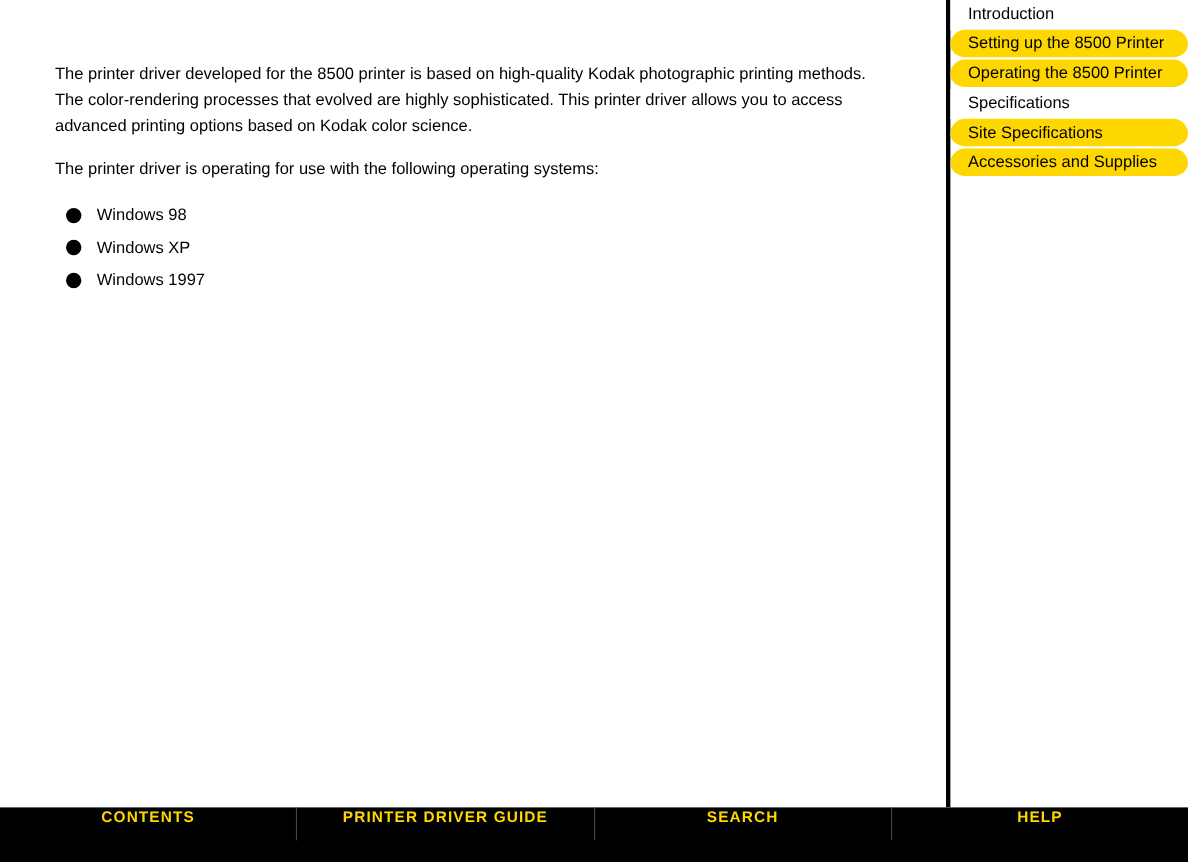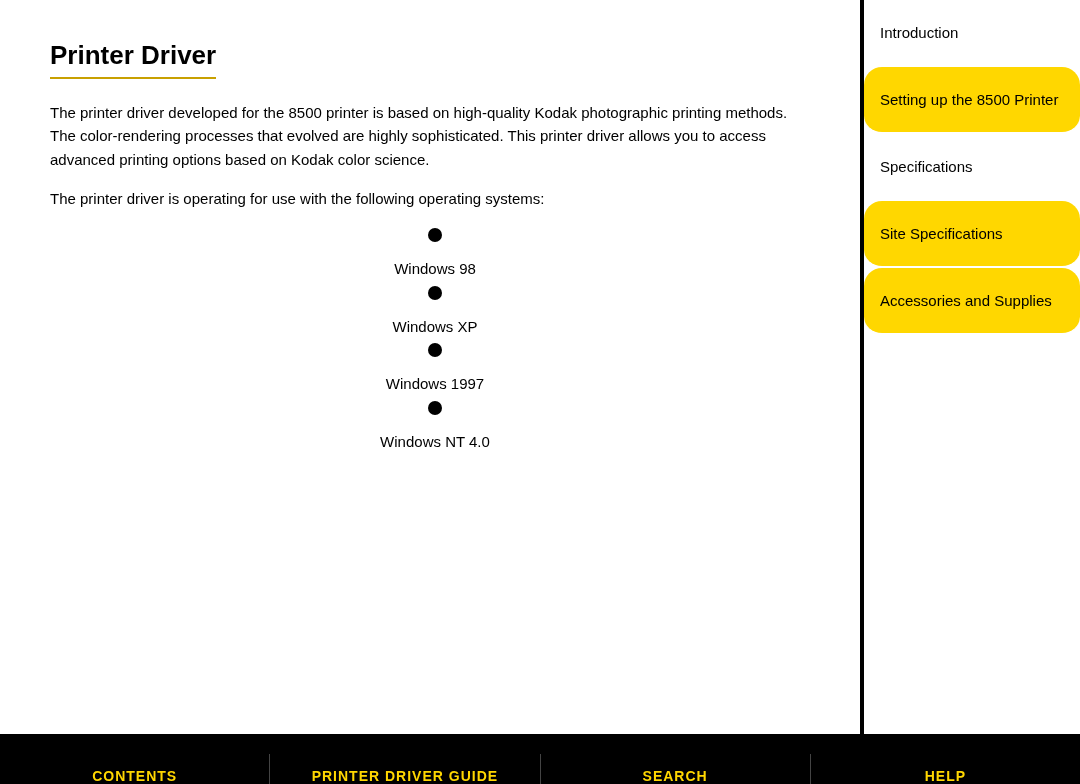--- a/index.html
+++ b/index.html
@@ -57,42 +57,41 @@
     }
 
     .bullet-list li {
       font-size: 15px;
       color: #000;
       line-height: 1.7;
       display: flex;
       align-items: center;
       gap: 14px;
       margin-bottom: 4px;
-      flex-direction: column;
     }
 
     .bullet-dot {
       width: 14px;
       height: 14px;
       background: #000;
       border-radius: 50%;
       flex-shrink: 0;
     }
 
     
     .sidebar {
       width: 220px;
       background: #fff;
       border-left: 4px solid #000;
       display: flex;
       flex-direction: column;
     }
 
     .sidebar-item {
-      padding: 22px 16px;
+      padding: 2px 16px;
       font-size: 15px;
       color: #000;
       cursor: pointer;
       line-height: 1.4;
       border-bottom: 2px solid #fff;
     }
 
     .sidebar-item.yellow {
       background: #FFD700;
       color: #000;
@@ -102,21 +101,21 @@
 
     .sidebar-item.white-bg {
       background: #fff;
     }
 
     
     .bottom-bar {
       height: 50px;
       background: #000;
       display: flex;
-      align-items: flex-end;
+      align-items: flex-start;
       flex-shrink: 0;
     }
 
     .bottom-bar-item {
       flex: 1;
       text-align: center;
       color: #FFD700;
       font-size: 14px;
       font-weight: bold;
       letter-spacing: 1px;
@@ -131,50 +130,46 @@
       background: #444;
     }
   </style>
 </head>
 <body>
 
 <div class="main-wrapper">
 
   <div class="content-area">
 
-    <h1 class="page-title">Printer Driver</h1>
 
     <p class="content-text">The printer driver developed for the 8500 printer is based on high-quality Kodak photographic printing methods. The color-rendering processes that evolved are highly sophisticated. This printer driver allows you to access advanced printing options based on Kodak color science.</p>
 
     <p class="content-text">The printer driver is operating for use with the following operating systems:</p>
 
     <ul class="bullet-list">
     <li>
           <span class="bullet-dot"></span>
           <span>Windows 98</span>
         </li>
         <li>
           <span class="bullet-dot"></span>
           <span>Windows XP</span>
         </li>
         <li>
           <span class="bullet-dot"></span>
           <span>Windows 1997</span>
         </li>
-        <li>
-          <span class="bullet-dot"></span>
-          <span>Windows NT 4.0</span>
-        </li>
       </ul>
 
   </div>
 
   <div class="sidebar">
   <div class="sidebar-item white-bg">Introduction</div>
       <div class="sidebar-item yellow">Setting up the 8500 Printer</div>
+      <div class="sidebar-item yellow">Operating the 8500 Printer</div>
       <div class="sidebar-item white-bg">Specifications</div>
       <div class="sidebar-item yellow">Site Specifications</div>
       <div class="sidebar-item yellow">Accessories and Supplies</div>
     </div>
 
 </div>
 
 <div class="bottom-bar">
 <div class="bottom-bar-item">CONTENTS</div>
     <div class="bottom-bar-divider"></div>

